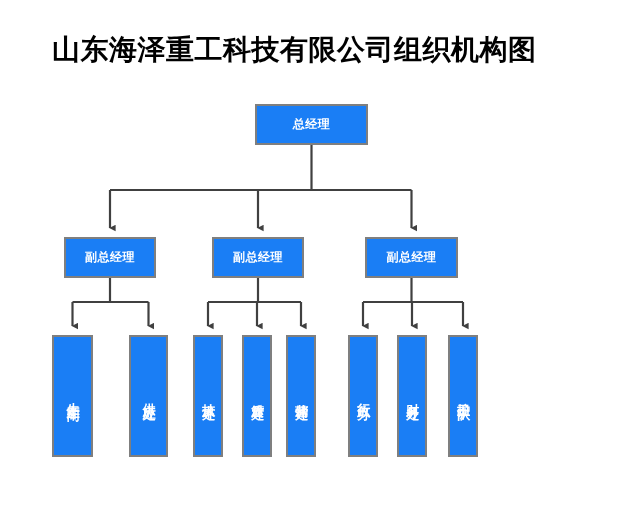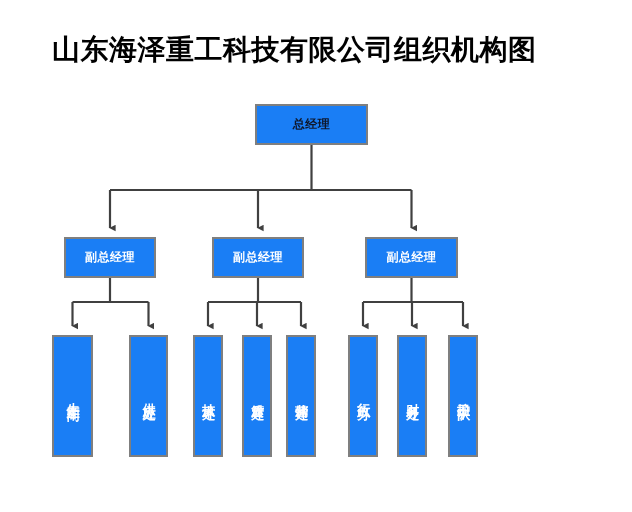--- a/index.html
+++ b/index.html
@@ -93,21 +93,21 @@
         <path d="M301,302 L301,326" marker-end="url(#arrowhead)"></path>
         <path d="M411.5,278 L411.5,302"></path>
         <path d="M363,302 L463,302"></path>
         <path d="M363,302 L363,326" marker-end="url(#arrowhead)"></path>
         <path d="M412,302 L412,326" marker-end="url(#arrowhead)"></path>
         <path d="M463,302 L463,326" marker-end="url(#arrowhead)"></path>
       </g>
   </svg>
 
   <div id="nodes-layer">
-      <div class="node horizontal" style="left: 255px; top: 104px; width: 113px; height: 41px; background: rgb(26, 126, 245); border-color: rgb(127, 127, 127); color: #0f172a;">
+      <div class="node horizontal" style="left: 255px; top: 104px; width: 113px; height: 41px; background: rgb(26, 126, 245); border-color: rgb(127, 127, 127); color: #ffffff;">
         <span class="node-label">总经理</span>
       </div>
       <div class="node horizontal" style="left: 64px; top: 237px; width: 92px; height: 41px; background: rgb(26, 126, 245); border-color: rgb(127, 127, 127); color: rgb(255, 255, 255);">
         <span class="node-label">副总经理</span>
       </div>
       <div class="node horizontal" style="left: 212px; top: 237px; width: 92px; height: 41px; background: rgb(26, 126, 245); border-color: rgb(127, 127, 127); color: rgb(255, 255, 255);">
         <span class="node-label">副总经理</span>
       </div>
       <div class="node horizontal" style="left: 365px; top: 237px; width: 93px; height: 41px; background: rgb(26, 126, 245); border-color: rgb(127, 127, 127); color: rgb(255, 255, 255);">
         <span class="node-label">副总经理</span>

